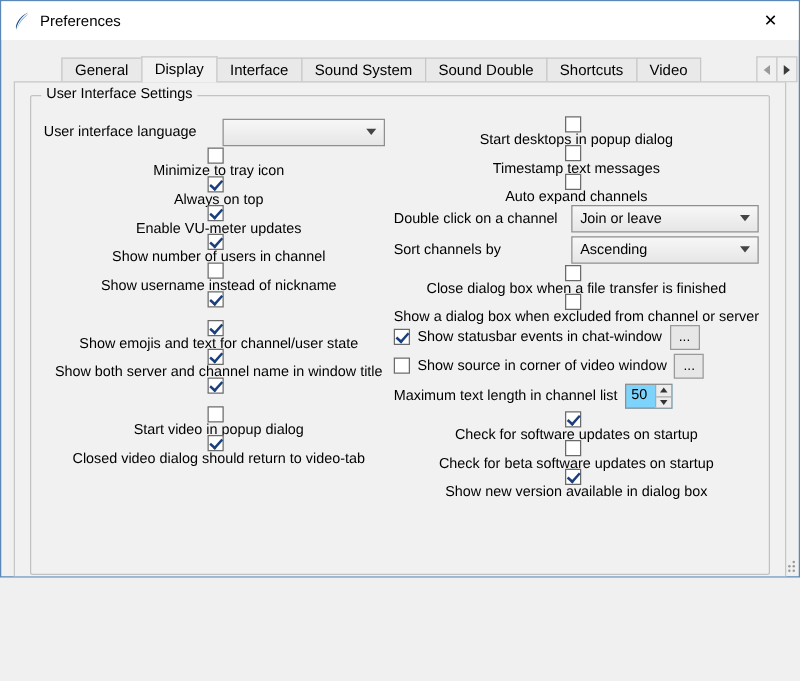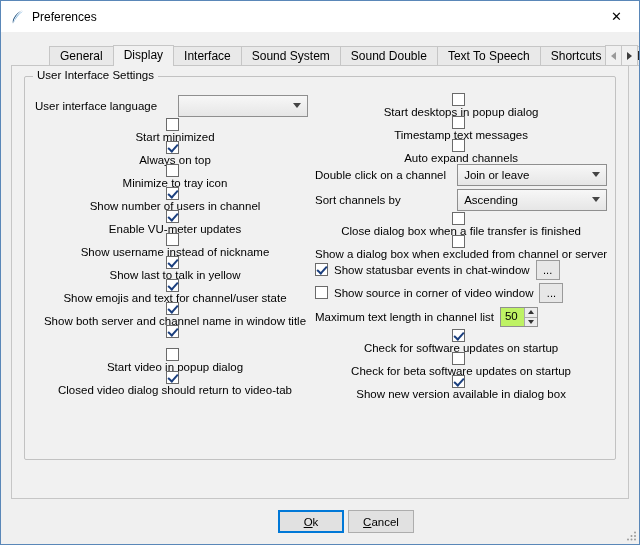--- a/index.html
+++ b/index.html
@@ -1,19 +1,19 @@
 <!DOCTYPE html>
 <html><head>
 <meta charset="utf-8">
 <style>
   * { margin:0; padding:0; box-sizing:border-box; }
   html,body { width:640px; height:545px; overflow:hidden; }
   body { font-family:"Liberation Sans", sans-serif; font-size:11.5px; color:#000; background:#f0f0f0; }
 
-  .window { position:relative; width:640px; height:545px; background:#f0f0f0;
+  .window { position:relative; width:640px; height:462px; background:#f0f0f0;
             border:1px solid #5a87b8; display:flex; flex-direction:column; overflow:hidden; }
 
   
   .titlebar { flex:0 0 31px; background:#ffffff; display:flex; align-items:center; }
   .app-icon { width:16px; height:16px; margin-left:8px; flex:0 0 16px; }
   .title { margin-left:7px; font-size:12px; }
   .close-btn { margin-left:auto; width:45px; height:31px; border:none; background:transparent;
                font-family:inherit; font-size:13px; color:#000; cursor:default; }
 
   
@@ -62,21 +62,21 @@
   .combo-right { flex:0 0 150px; margin-left:auto; }
   .combo-value { flex:1 1 auto; overflow:hidden; }
   .combo-arrow { width:0; height:0; border-left:4px solid transparent; border-right:4px solid transparent;
                  border-top:5px solid #444; margin-left:6px; }
 
   
   .dots-btn { width:24px; height:20px; margin-left:6px; background:#e7e7e7; border:1px solid #9a9a9a;
               font-family:inherit; font-size:11px; line-height:10px; cursor:default; }
 
   
-  .spinbox { width:38px; height:20px; border:1px solid #8f8f8f; background:#bef264;
+  .spinbox { width:38px; height:20px; border:1px solid #8f8f8f; background:#7dd3fc;
              display:flex; margin-left:6px; }
   .spin-value { flex:1 1 auto; padding:2px 0 0 4px; }
   .spin-arrows { flex:0 0 13px; display:flex; flex-direction:column; border-left:1px solid #aaa; background:#ececec; }
   .spin-btn { flex:1 1 50%; display:flex; align-items:center; justify-content:center; cursor:default; }
   .spin-btn + .spin-btn { border-top:1px solid #aaa; }
   .tri-up   { width:0; height:0; border-left:3px solid transparent; border-right:3px solid transparent; border-bottom:4px solid #333; }
   .tri-down { width:0; height:0; border-left:3px solid transparent; border-right:3px solid transparent; border-top:4px solid #333; }
 
   
   .buttonbar { flex:0 0 45px; display:flex; align-items:center; justify-content:center;
@@ -106,21 +106,20 @@
       <span>✕</span>
     </button>
   </div>
 
   <div class="tab-strip">
     <div class="tab">General</div>
     <div class="tab active">Display</div>
     <div class="tab">Interface</div>
     <div class="tab">Sound System</div>
     <div class="tab">Sound Double</div>
-    <div class="tab">Text To Speech</div>
     <div class="tab">Shortcuts</div>
     <div class="tab">Video</div>
     <div class="tab-scrollers">
       <div class="tab-scroller">
         <span class="arr-left"></span>
       </div>
       <div class="tab-scroller">
         <span class="arr-right"></span>
       </div>
     </div>
@@ -137,45 +136,40 @@
           <div class="row row-tall">
             <span class="field-label lang-label">User interface language</span>
             <div class="combobox combo-lang">
               <span class="combo-value"></span>
               <span class="combo-arrow"></span>
             </div>
           </div>
 
           <div class="row crow">
             <span class="cbox"></span>
-            <span>Start minimized</span>
+            <span>Minimize to tray icon</span>
           </div>
           <div class="row crow">
             <span class="cbox checked"></span>
             <span>Always on top</span>
           </div>
           <div class="row crow">
-            <span class="cbox"></span>
-            <span>Minimize to tray icon</span>
+            <span class="cbox checked"></span>
+            <span>Enable VU-meter updates</span>
           </div>
           <div class="row crow">
             <span class="cbox checked"></span>
             <span>Show number of users in channel</span>
           </div>
           <div class="row crow">
-            <span class="cbox checked"></span>
-            <span>Enable VU-meter updates</span>
-          </div>
-          <div class="row crow">
             <span class="cbox"></span>
             <span>Show username instead of nickname</span>
           </div>
           <div class="row crow">
             <span class="cbox checked"></span>
-            <span>Show last to talk in yellow</span>
           </div>
           <div class="row crow">
             <span class="cbox checked"></span>
             <span>Show emojis and text for channel/user state</span>
           </div>
           <div class="row crow">
             <span class="cbox checked"></span>
             <span>Show both server and channel name in window title</span>
           </div>
           <div class="row crow">

